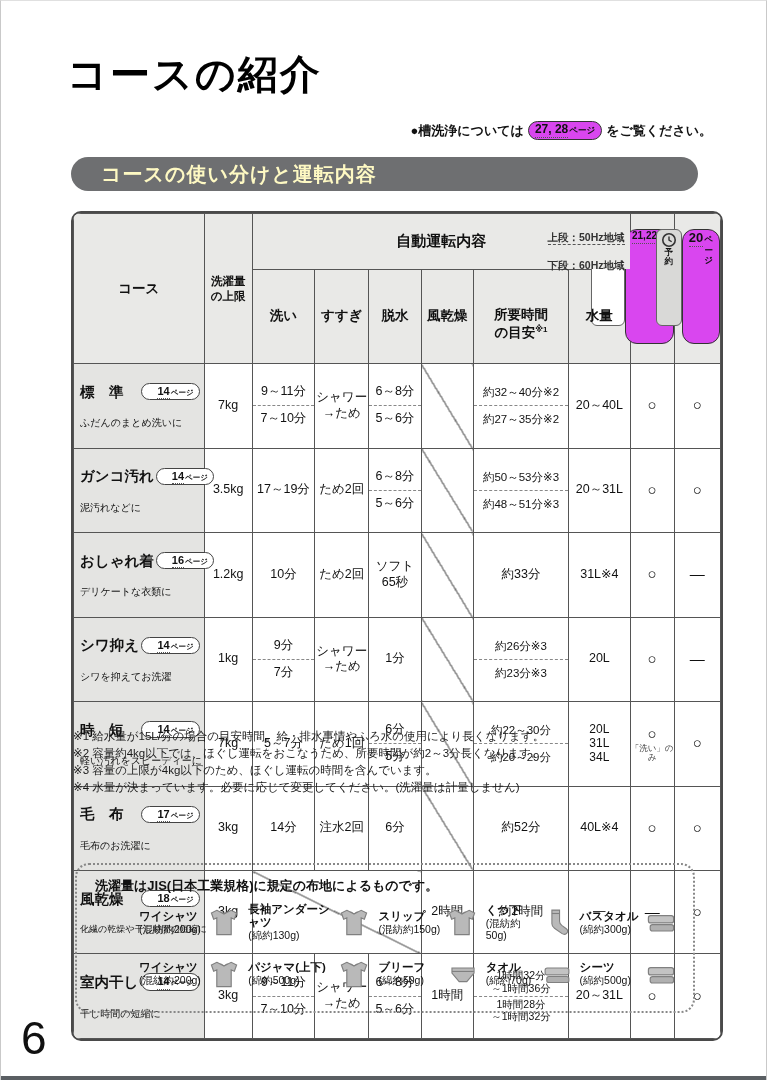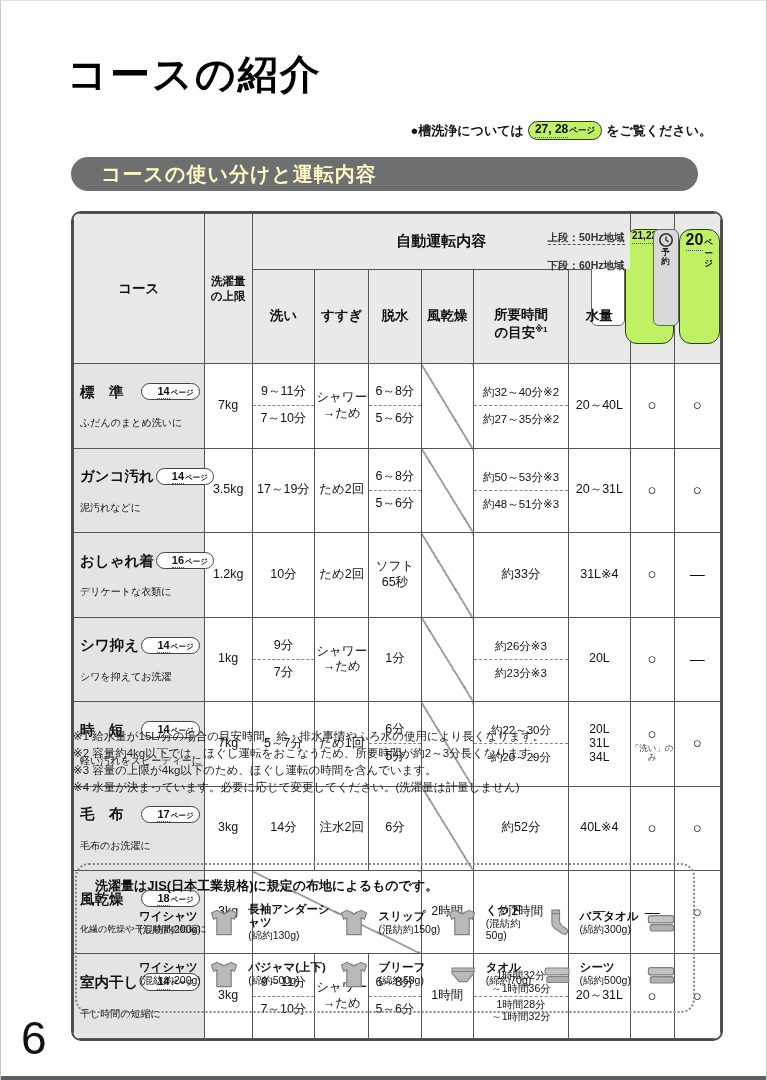--- a/index.html
+++ b/index.html
@@ -5,21 +5,21 @@
   html,body{margin:0;padding:0;background:#fff;}
   .page{position:relative;width:767px;height:1080px;background:#fff;overflow:hidden;
         font-family:"Liberation Sans","DejaVu Sans",sans-serif;color:#111;
         border-left:1px solid #c9c9c9;border-right:1px solid #c9c9c9;border-top:1px solid #e0e0e0;box-sizing:border-box;}
   .bottom-line{position:absolute;left:0;right:0;bottom:0;height:4px;background:#5a5f63;}
 
   .title{position:absolute;left:66px;top:46px;font-size:40px;font-weight:900;letter-spacing:2px;color:#000;}
   .top-note{position:absolute;right:54px;top:120px;display:flex;align-items:center;gap:4px;
             font-size:13px;font-weight:bold;white-space:nowrap;}
   .oval{display:inline-flex;align-items:baseline;border:1.5px solid #333;border-radius:12px;
-        padding:0 6px 1px;background:#bef264;line-height:1.25;}
+        padding:0 6px 1px;background:#d946ef;line-height:1.25;}
   .oval .pnum{font-size:12px;font-weight:bold;border-bottom:1px dotted #555;}
   .oval .psuf{font-size:8.5px;font-weight:bold;margin-left:1px;}
 
   .section-bar{position:absolute;left:70px;top:156px;width:627px;height:34px;background:#6e6f71;
                border-radius:17px;color:#fef9c3;font-size:20px;font-weight:bold;
                line-height:34px;padding-left:30px;box-sizing:border-box;letter-spacing:1px;}
 
   .tbl-wrap{position:absolute;left:70px;top:210px;width:648px;border:2px solid #4a4a4a;
             border-radius:10px;overflow:hidden;background:#fff;}
   table{border-collapse:collapse;table-layout:fixed;width:100%;}
@@ -161,21 +161,21 @@
           </th>
           <th rowspan="2" class="btn-col">
             <div class="inner">
               <span class="icon-btn gray">
                 <svg width="16" height="16">
                     <use href="#i-clock"></use>
                   </svg>
                 <span class="lbl">予約</span>
               </span>
               <span class="oval pg-oval">
-                <span class="pnum" style="font-size:16px">20</span><span class="psuf">ページ</span>
+                <span class="pnum" style="font-size:13px">20</span><span class="psuf">ページ</span>
               </span>
             </div>
           </th>
         </tr>
         <tr style="height:91px">
           <th>洗い</th>
           <th>すすぎ</th>
           <th>脱水</th>
           <th>風乾燥</th>
           <th class="hdr-dur">

